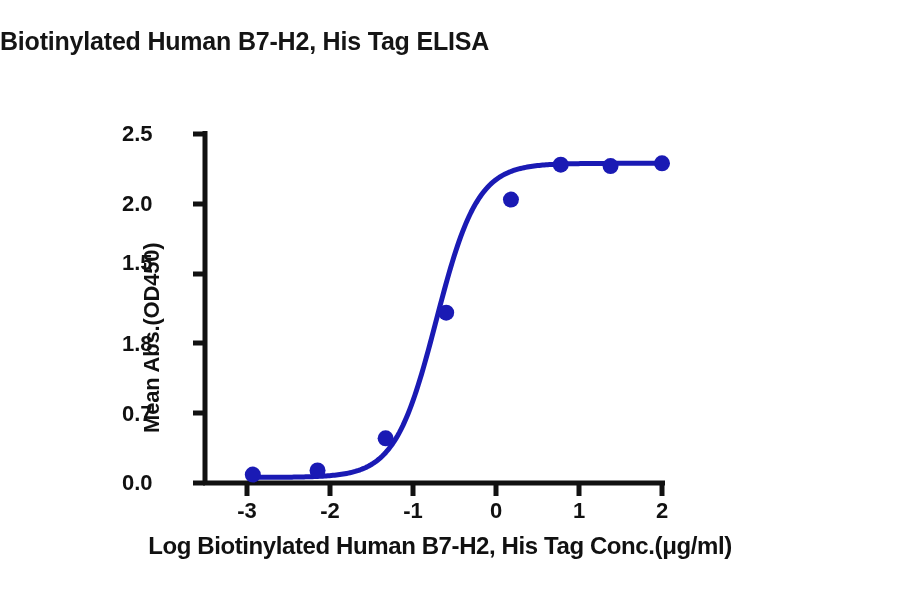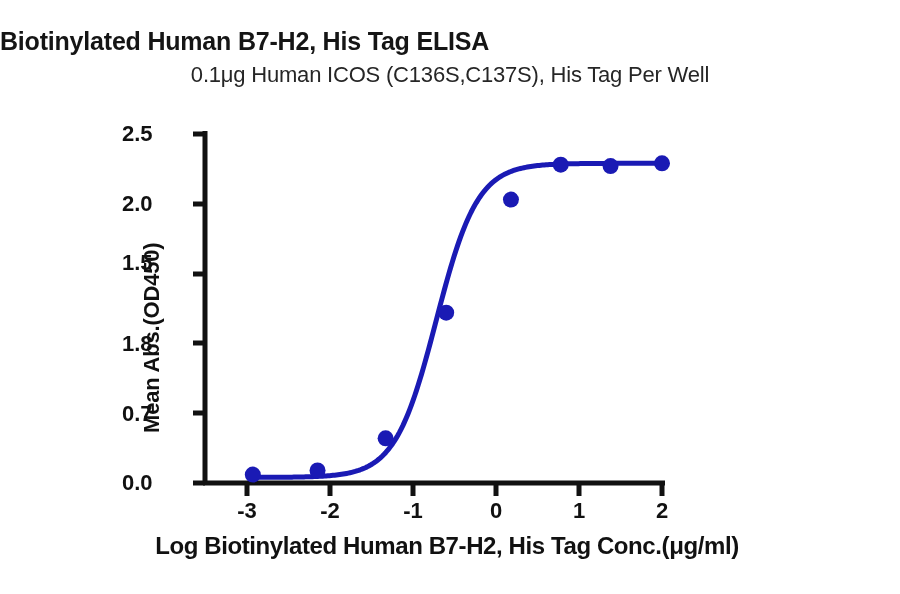--- a/index.html
+++ b/index.html
@@ -26,21 +26,20 @@
     font-size:22px;font-weight:normal;color:#262626;
     letter-spacing:-0.2px;
     white-space:nowrap;
   }
   .xlabel{
     position:absolute;left:0;top:532px;width:880px;
     text-align:center;
     font-size:24px;font-weight:bold;color:#111111;
     letter-spacing:-0.4px;
     white-space:nowrap;
-    margin-left:7px;
   }
   .ylabel{
     position:absolute;
     left:0px;top:0px;
     width:380px;
     font-size:22px;font-weight:bold;color:#111111;
     white-space:nowrap;
     transform-origin:0 0;
     transform:translate(139px,433px) rotate(-90deg);
     letter-spacing:-0.2px;
@@ -58,21 +57,20 @@
     line-height:1;
   }
   svg{position:absolute;left:0;top:0;}
 </style>
 </head>
 <body>
 
 <div id="figure">
 
   <div class="title">Biotinylated Human B7-H2, His Tag ELISA</div>
-  <div class="subtitle">0.1μg Human ICOS (C136S,C137S), His Tag Per Well</div>
 
   <div class="ylabel">Mean Abs.(OD450)</div>
   <div class="xlabel">Log Biotinylated Human B7-H2, His Tag Conc.(μg/ml)</div>
 
   <div class="ytick" style="left:122px;top:123px;">2.5</div>
   <div class="ytick" style="left:122px;top:193px;">2.0</div>
   <div class="ytick" style="left:122px;top:252px;">1.5</div>
   <div class="ytick" style="left:122px;top:333px;">1.8</div>
   <div class="ytick" style="left:122px;top:403px;">0.7</div>
   <div class="ytick" style="left:122px;top:472px;">0.0</div>

